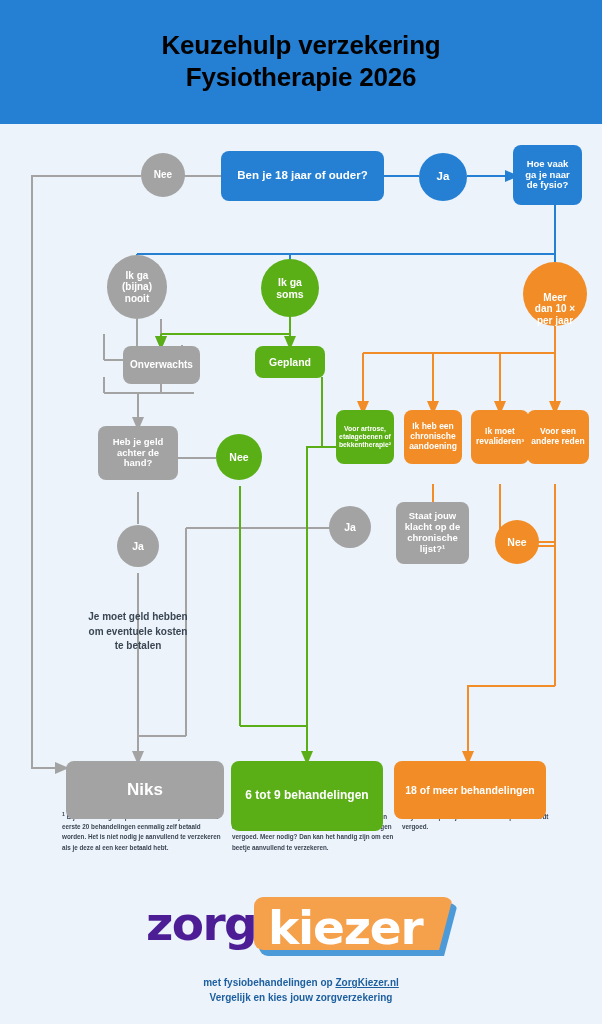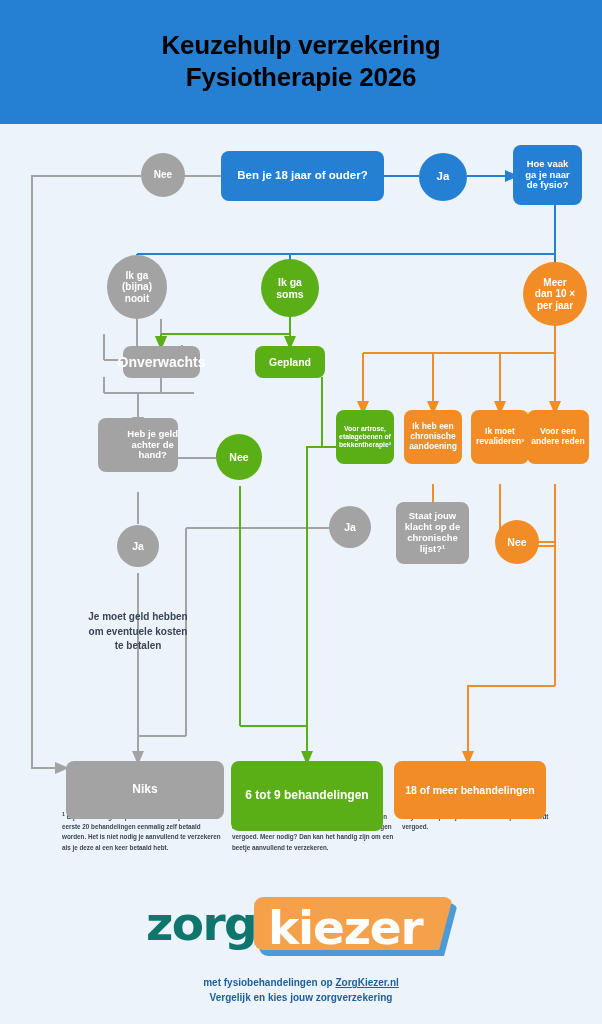--- a/index.html
+++ b/index.html
@@ -52,21 +52,21 @@
     position: absolute; font-size: 6.3px; line-height: 1.62;
     color: #3b4653; font-weight: bold;
   }
   .note sup { font-size: 5.2px; vertical-align: super; }
 
   
   .logo-wrap { position: absolute; left: 0; top: 890px; width: 602px; height: 75px; }
   .logo { position: absolute; left: 146px; top: 0px; }
   .logo-zorg {
     position: absolute; left: 0; top: 6px;
-    font-size: 47px; font-weight: bold; color: #0f766e;
+    font-size: 47px; font-weight: bold; color: #4c1d95;
     letter-spacing: -1.6px; font-family: "DejaVu Sans", sans-serif;
   }
   .logo-tab-shadow {
     position: absolute; left: 113px; top: 13px; width: 199px; height: 53px;
     background: #4d9ad8; border-radius: 9px;
     clip-path: polygon(0 0, 100% 0, 93% 100%, 0 100%);
   }
   .logo-tab {
     position: absolute; left: 108px; top: 7px; width: 199px; height: 53px;
     background: #f5a04b; border-radius: 9px;
@@ -191,27 +191,27 @@
       <span>Ik ga
 (bijna)
 nooit</span>
     </div>
 
     <div class="node circ green" style="left:261px; top:135px; width:58px; height:58px; font-size:10.5px; white-space:pre-line;">
       <span>Ik ga
 soms</span>
     </div>
 
-    <div class="node circ orange" style="left:523px; top:138px; width:64px; height:64px; font-size:10px; white-space:pre-line;">
+    <div class="node circ orange" style="left:523px; top:138px; width:64px; height:64px; font-size:10px; white-space:pre-line;align-items:flex-end;">
       <span>Meer
 dan 10 ×
 per jaar</span>
     </div>
 
-    <div class="node rbox gray" style="left:123px; top:222px; width:77px; height:32px; font-size:14px;">
+    <div class="node rbox gray" style="left:123px; top:222px; width:77px; height:38px; font-size:10px;">
       <span>Onverwachts</span>
     </div>
 
     <div class="node rbox green" style="left:255px; top:222px; width:70px; height:32px; font-size:10.5px;">
       <span>Gepland</span>
     </div>
 
     <div class="node rbox green" style="left:336px; top:286px; width:58px; height:54px; font-size:6.8px; white-space:pre-line;">
       <span>Voor artrose,
 etalagebenen of
@@ -227,21 +227,21 @@
     <div class="node rbox orange" style="left:471px; top:286px; width:58px; height:54px; font-size:8.5px; white-space:pre-line;">
       <span>Ik moet
 revalideren³</span>
     </div>
 
     <div class="node rbox orange" style="left:527px; top:286px; width:62px; height:54px; font-size:8.5px; white-space:pre-line;">
       <span>Voor een
 andere reden</span>
     </div>
 
-    <div class="node rbox gray" style="left:98px; top:294px; width:80px; height:54px; font-size:9.5px; white-space:pre-line;justify-content:flex-end;">
+    <div class="node rbox gray" style="left:98px; top:302px; width:80px; height:54px; font-size:9.5px; white-space:pre-line;">
       <span>Heb je geld
 achter de
 hand?</span>
     </div>
 
     <div class="node circ green" style="left:216px; top:310px; width:46px; height:46px; font-size:10.5px;">
       <span>Nee</span>
     </div>
 
     <div class="node circ gray" style="left:117px; top:401px; width:42px; height:42px; font-size:10.5px;">
@@ -260,21 +260,21 @@
     </div>
 
     <div class="node circ orange" style="left:495px; top:396px; width:44px; height:44px; font-size:10.5px;">
       <span>Nee</span>
     </div>
 
     <div class="plain-text" style="left:58px; top:486px; width:160px; white-space:pre-line;">Je moet geld hebben
 om eventuele kosten
 te betalen</div>
 
-    <div class="node rbox gray" style="left:66px; top:637px; width:158px; height:58px; font-size:12px;">
+    <div class="node rbox gray" style="left:66px; top:637px; width:158px; height:58px; font-size:17px;">
       <span>Niks</span>
     </div>
 
     <div class="node rbox green" style="left:231px; top:637px; width:152px; height:70px; font-size:12px;">
       <span>6 tot 9 behandelingen</span>
     </div>
 
     <div class="node rbox orange" style="left:394px; top:637px; width:152px; height:58px; font-size:10.5px;">
       <span>18 of meer behandelingen</span>
     </div>

